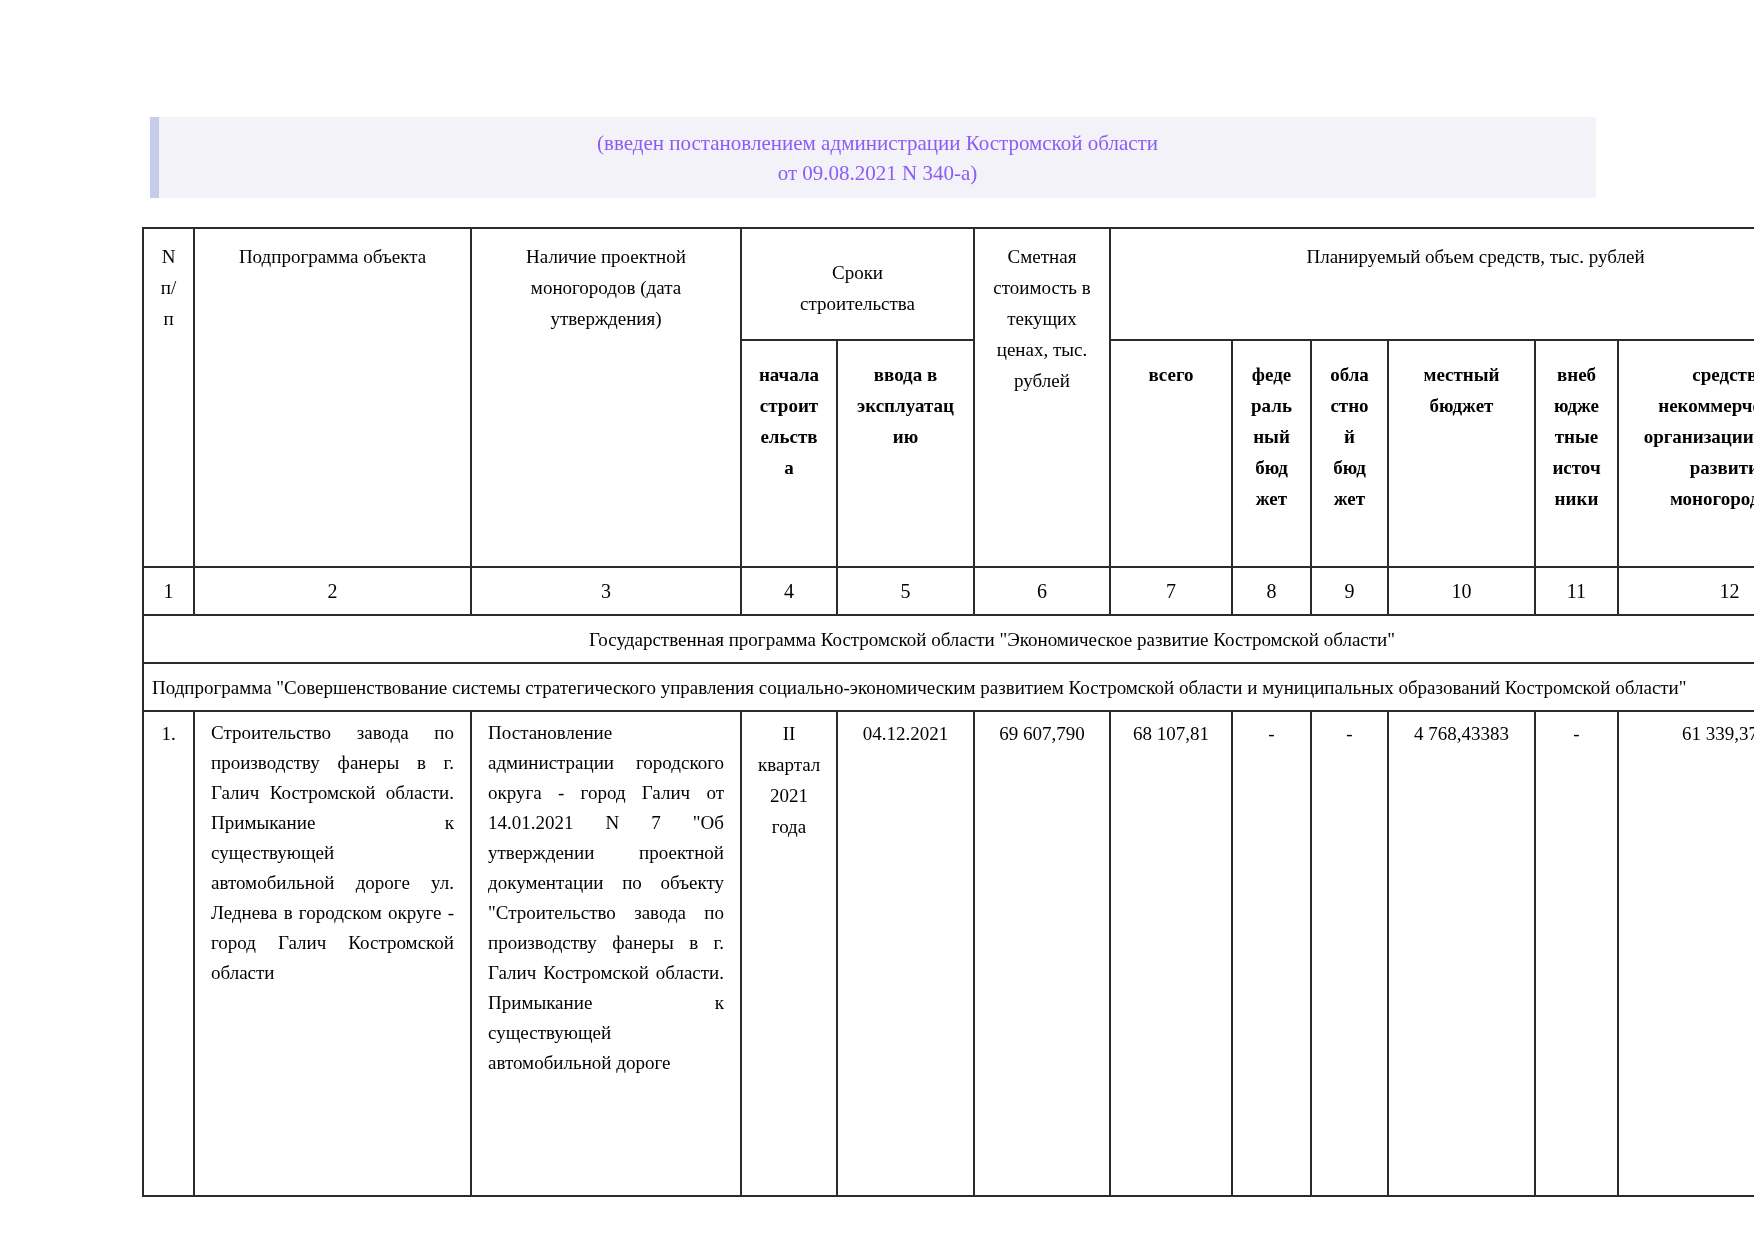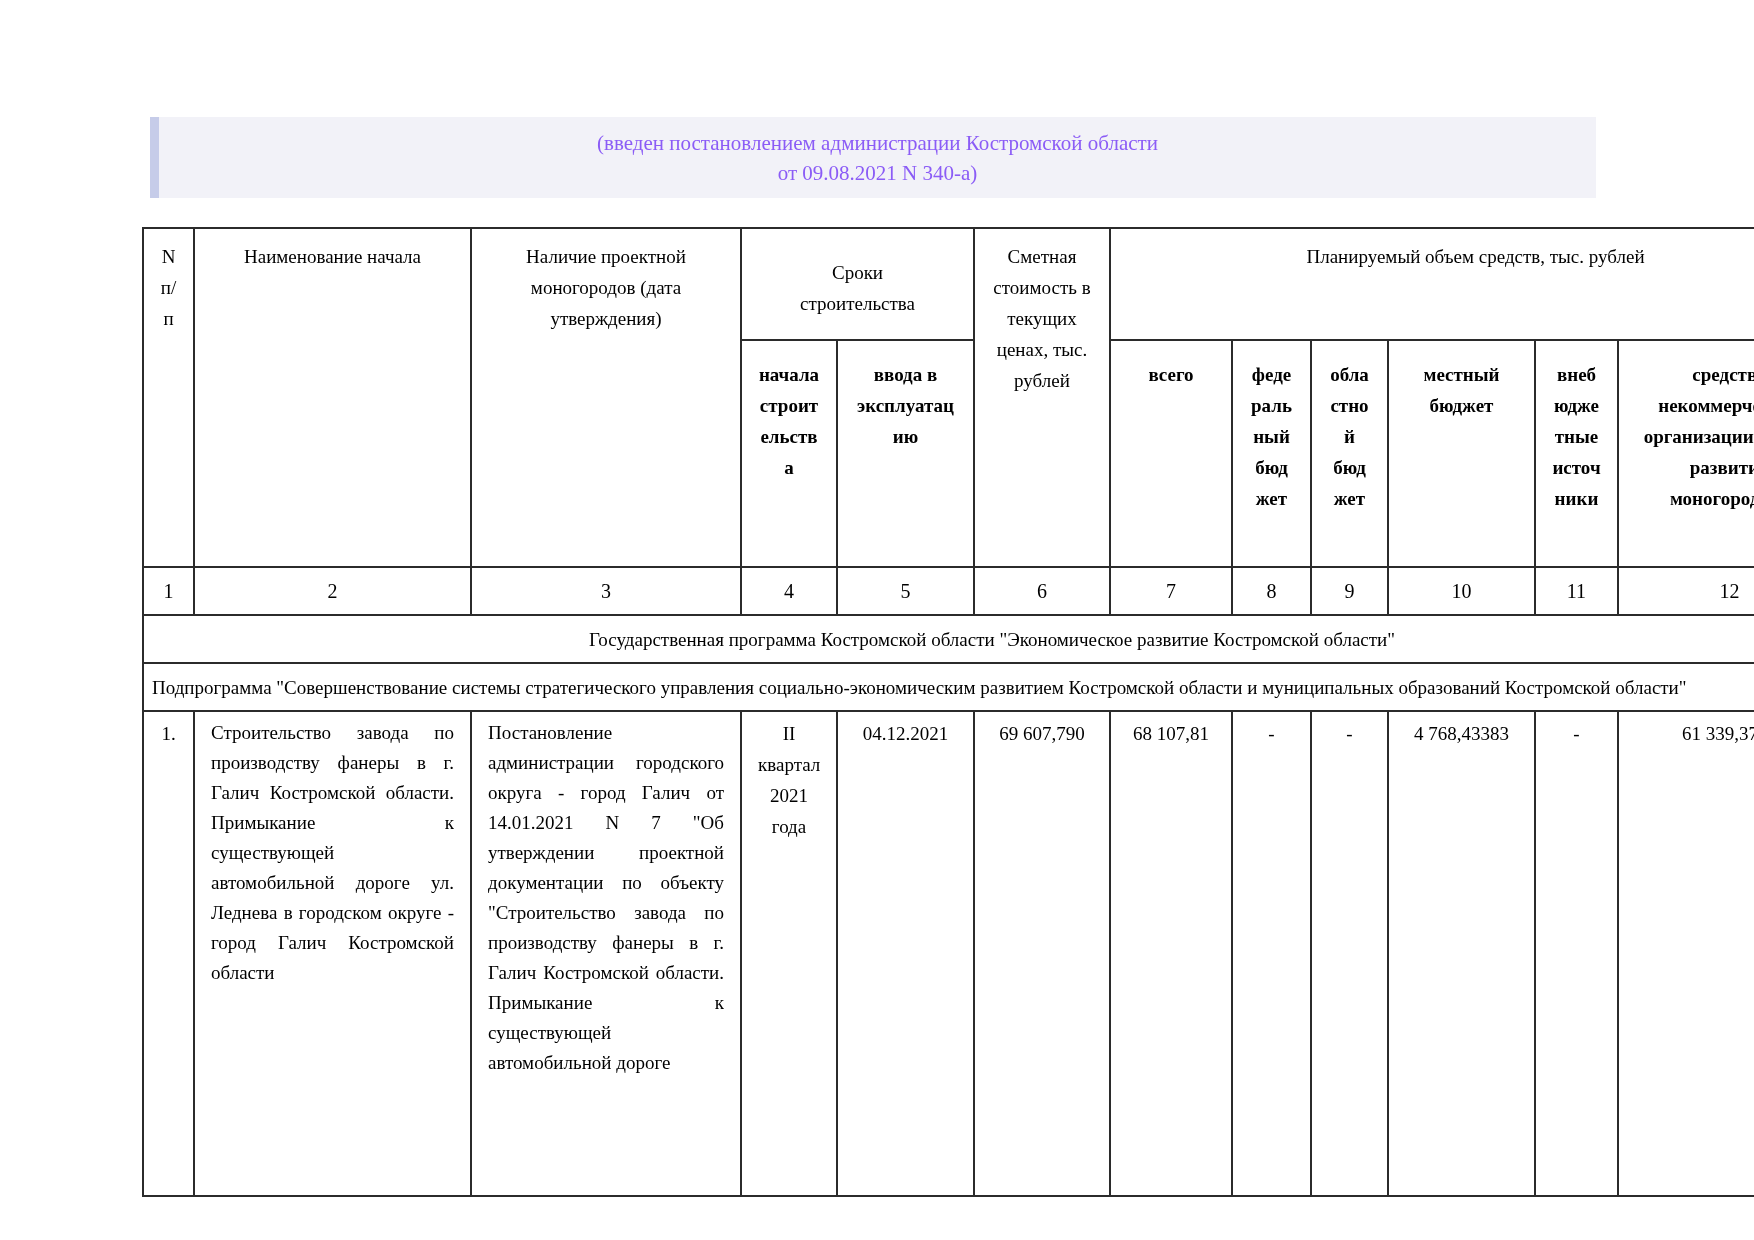--- a/index.html
+++ b/index.html
@@ -121,21 +121,21 @@
           <col style="width:79px">
           <col style="width:77px">
         <col style="width:147px">
           <col style="width:83px">
           <col style="width:223px">
       </colgroup>
 
       <tbody>
           <tr class="band1">
         <th rowspan="2">N п/п</th>
-        <th rowspan="2">Наименование начала</th>
+        <th rowspan="2">Подпрограмма объекта</th>
         <th rowspan="2">Наличие проектной моногородов (дата утверждения)</th>
         <th colspan="2">
               <div class="narrow">Сроки строительства</div>
             </th>
         <th rowspan="2">Сметная стоимость в текущих ценах, тыс. рублей</th>
         <th colspan="6">Планируемый объем средств, тыс. рублей</th>
       </tr>
       <tr class="band2">
         <th>начала строительства</th>
         <th>ввода в эксплуатацию</th>

